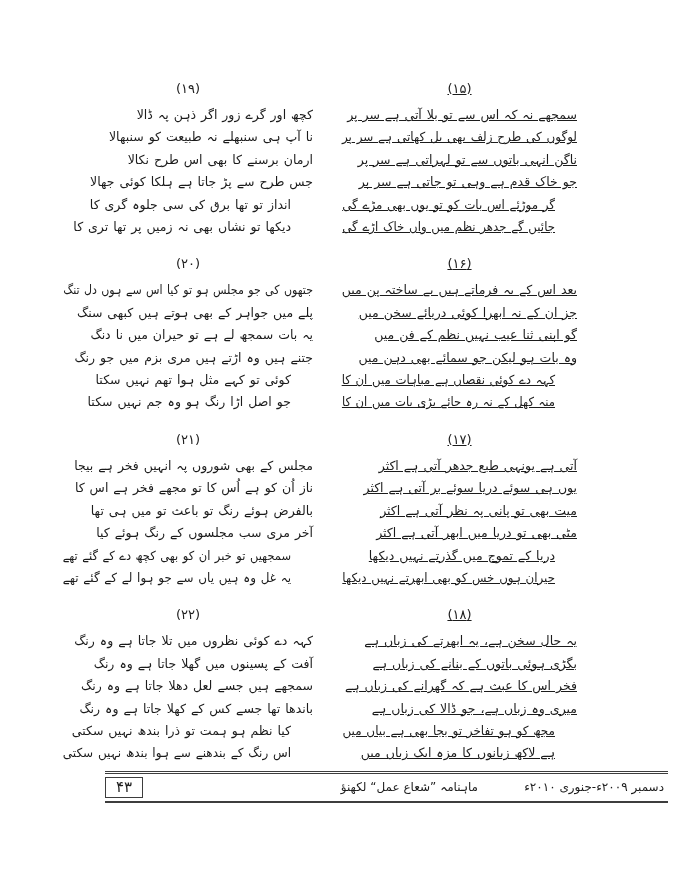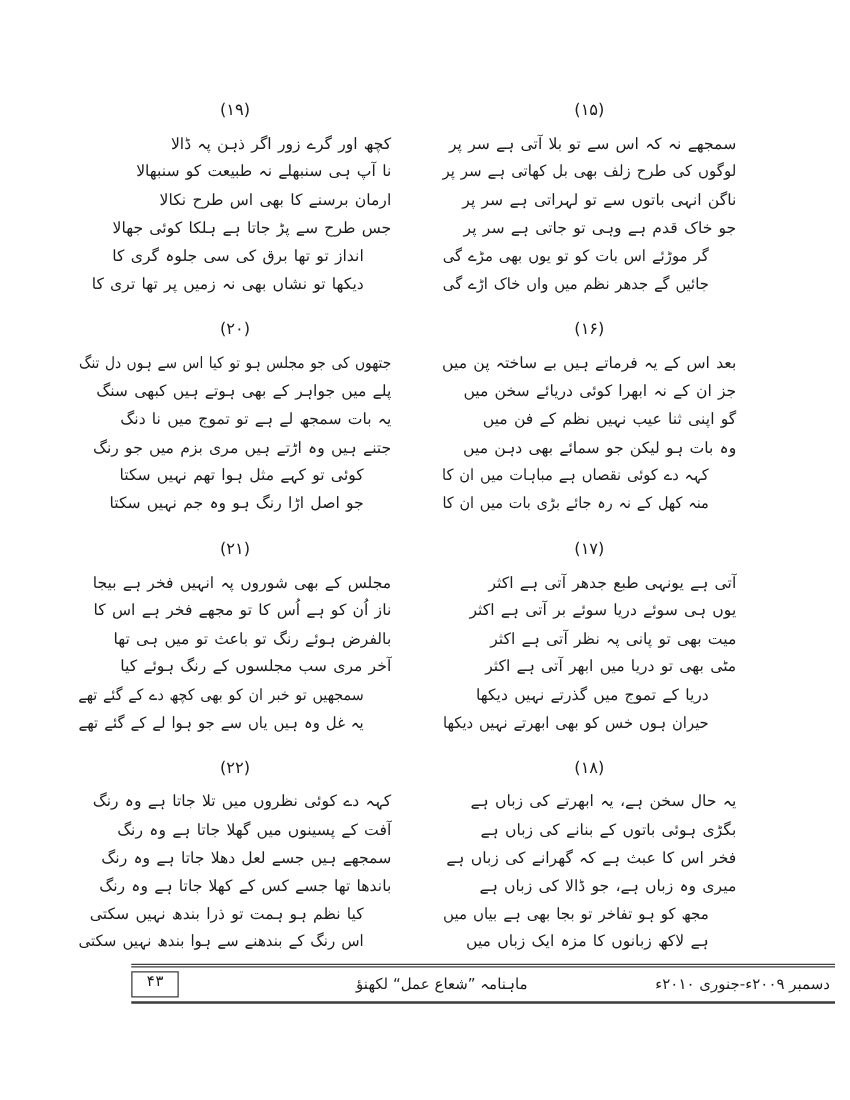--- a/index.html
+++ b/index.html
@@ -13,21 +13,21 @@
   .page {
     position: relative;
     width: 680px; height: 880px;
     background: #ffffff;
   }
   .poem-col {
     position: absolute;
     top: 72px;
     direction: rtl;
   }
-  .poem-col.right { right: 91px; width: 235px; }
+  .poem-col.right { right: 103px; width: 235px; text-decoration: underline; }
   .poem-col.left  { right: 367px; width: 250px; }
   .stanza { margin: 6px 0 15px 0; }
   .stanza-number {
     text-align: center;
     font-size: 13px;
     line-height: 22px;
     margin-bottom: 4px;
     letter-spacing: 1px;
   }
   .verse-line {
@@ -46,31 +46,30 @@
     border-bottom: 2px solid #3d3d3d;
     direction: rtl;
   }
   .page-number-box {
     position: absolute;
     left: 0; top: 3px;
     width: 36px; height: 19px;
     border: 1.3px solid #3d3d3d;
     background: #ffffff;
     display: flex; align-items: flex-start; justify-content: center;
-    font-size: 12px;
-    font-family: Liberation Mono, monospace;
+    font-size: 15px;
   }
   .footer-text {
     position: absolute;
     top: 0; height: 27px;
     line-height: 26px;
     font-size: 12px;
     white-space: nowrap;
   }
-  .footer-journal { left: 124px; right: 190px; text-align: center; }
+  .footer-journal { left: 124px; right: 190px; }
   .footer-date { right: 4px; text-align: center; }
 </style>
 </head>
 <body>
 
 <div class="page">
 
   <div class="poem-col right">
 
     <section class="stanza">
@@ -124,21 +123,21 @@
       <div class="verse-line">ارمان برسنے کا بھی اس طرح نکالا</div>
       <div class="verse-line">جس طرح سے پڑ جاتا ہے ہلکا کوئی جھالا</div>
       <div class="verse-line refrain">انداز تو تھا برق کی سی جلوہ گری کا</div>
       <div class="verse-line refrain">دیکھا تو نشاں بھی نہ زمیں پر تھا تری کا</div>
     </section>
 
     <section class="stanza">
       <div class="stanza-number">(۲۰)</div>
       <div class="verse-line" style="transform-origin: 100% 50%; transform: scaleX(0.883);">جتھوں کی جو مجلس ہو تو کیا اس سے ہوں دل تنگ</div>
       <div class="verse-line">پلے میں جواہر کے بھی ہوتے ہیں کبھی سنگ</div>
-      <div class="verse-line">یہ بات سمجھ لے ہے تو تموج میں نا دنگ</div>
+      <div class="verse-line">یہ بات سمجھ لے ہے تو حیران میں نا دنگ</div>
       <div class="verse-line">جتنے ہیں وہ اڑتے ہیں مری بزم میں جو رنگ</div>
       <div class="verse-line refrain">کوئی تو کہے مثل ہوا تھم نہیں سکتا</div>
       <div class="verse-line refrain">جو اصل اڑا رنگ ہو وہ جم نہیں سکتا</div>
     </section>
 
     <section class="stanza">
       <div class="stanza-number">(۲۱)</div>
       <div class="verse-line">مجلس کے بھی شوروں پہ انہیں فخر ہے بیجا</div>
       <div class="verse-line">ناز اُن کو ہے اُس کا تو مجھے فخر ہے اس کا</div>
       <div class="verse-line">بالفرض ہوئے رنگ تو باعث تو میں ہی تھا</div>

